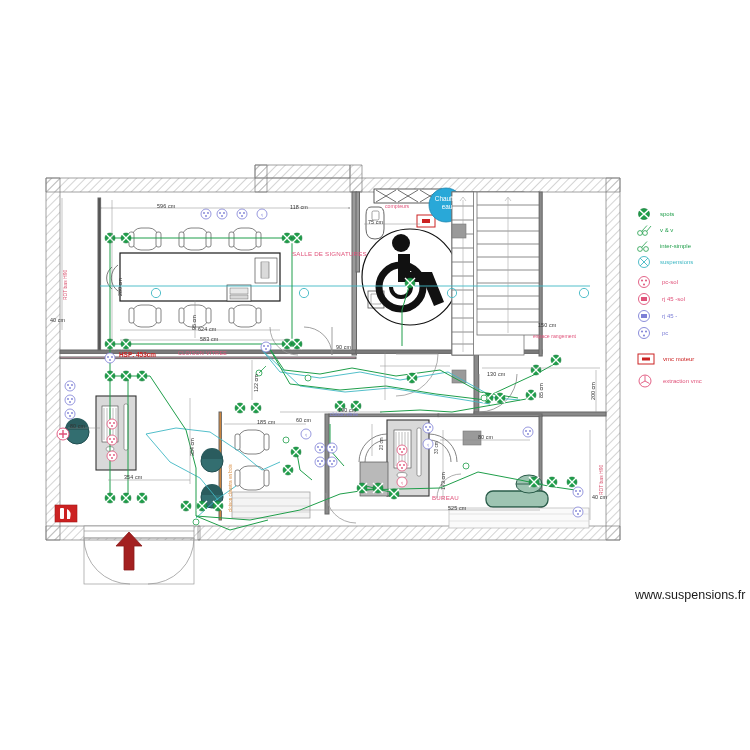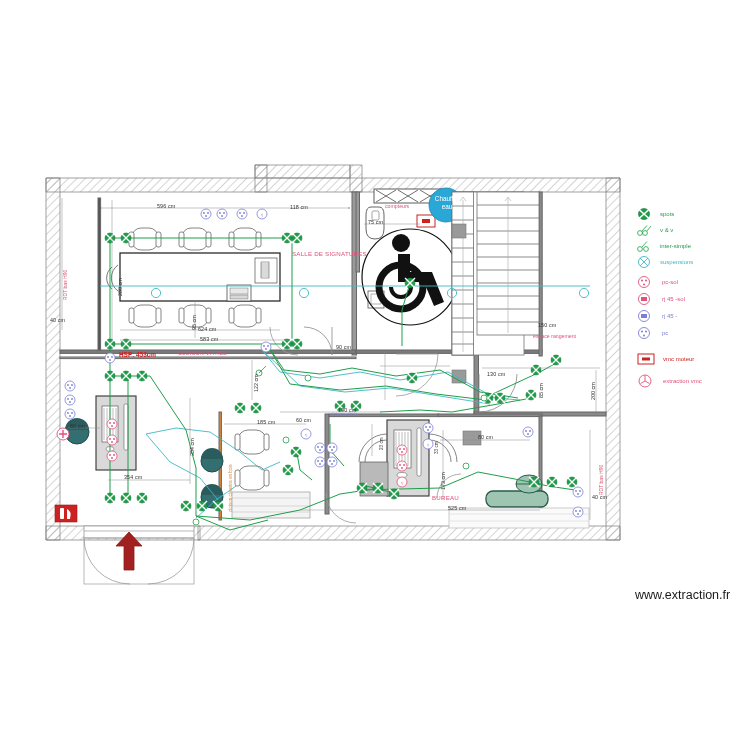--- a/index.html
+++ b/index.html
@@ -823,15 +823,15 @@
 
     <div style="display:flex;align-items:center;height:18px;margin-top:4px;">
       <svg width="20" height="16">
         <circle cx="9" cy="8" r="6" fill="none" stroke="#e0527a" stroke-width="0.9"></circle>
         <path d="M9,8 L9,2.5 M9,8 L13.5,10.5 M9,8 L4.5,10.5" stroke="#e0527a" stroke-width="0.9"></path>
       </svg>
       <span class="legtxt" style="margin-left:7px;">extraction vmc</span>
     </div>
   </div>
 
-  <div class="abs url" style="left:635px;top:588px;">www.extraction.fr</div>
+  <div class="abs url" style="left:635px;top:588px;">www.suspensions.fr</div>
 
 </div>
 
 </body></html>

